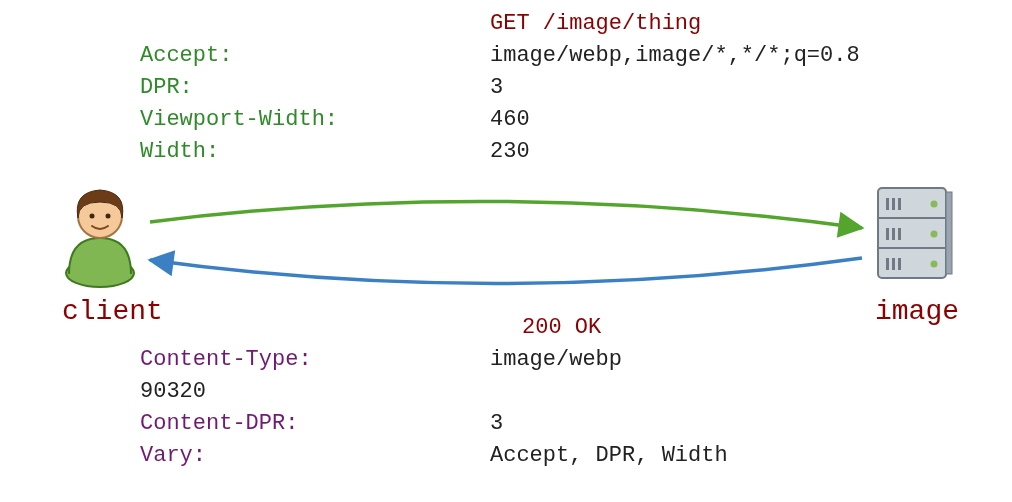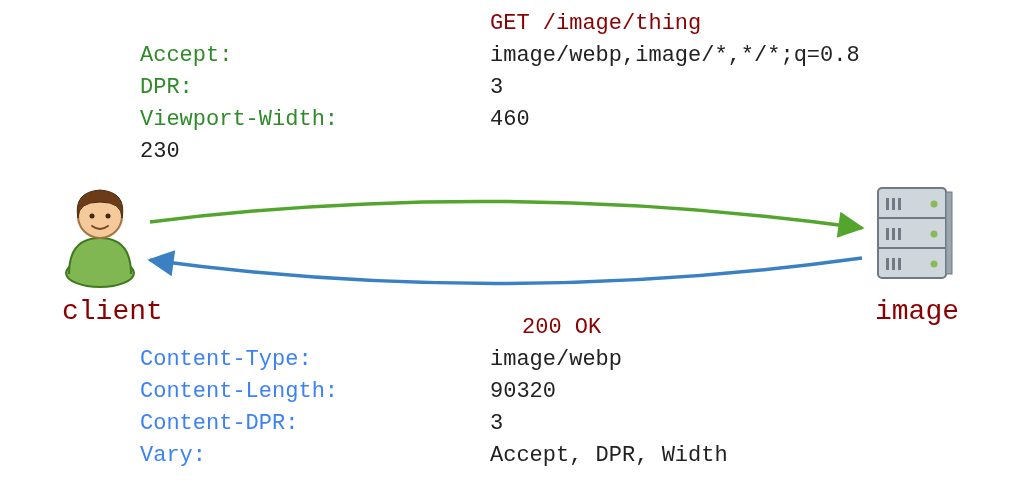--- a/index.html
+++ b/index.html
@@ -4,21 +4,21 @@
 <style>
   html,body{margin:0;padding:0;width:1012px;height:502px;background:#fff;font-family:"Menlo","Consolas","Liberation Mono",monospace;font-size:22px;line-height:1.45;color:#222;}
   .stage{position:relative;width:1012px;height:502px;}
   .kv-block{position:absolute;}
   .kv-row{display:flex;}
   .kv-key{width:340px;text-align:left;padding-right:10px;white-space:pre;}
   .kv-val{white-space:pre;}
   .req-line{color:#8b0000;font-weight:500;}
   .req-key {color:#2e8b28;font-weight:500;}
   .res-line{color:#8b0000;font-weight:500;margin-left:32px;}
-  .res-key {color:#3b82f6;font-weight:500;}
+  .res-key {color:#701a75;font-weight:500;}
   .label{position:absolute;color:#8b0000;font-size:28px;}
   .arrows{position:absolute;left:0;top:0;}
 </style>
 </head>
 <body>
 
 <div class="stage">
 
   <div class="kv-block" style="left:140px;top:8px;">
     <div class="kv-row">
@@ -31,35 +31,35 @@
       </div>
     <div class="kv-row">
         <div class="kv-key req-key">DPR:</div>
         <div class="kv-val">3</div>
       </div>
     <div class="kv-row">
         <div class="kv-key req-key">Viewport-Width:</div>
         <div class="kv-val">460</div>
       </div>
     <div class="kv-row">
+        <div class="kv-key req-key">Width:</div>
         <div class="kv-val">230</div>
       </div>
   </div>
 
   <div class="kv-block" style="left:140px;top:312px;">
     <div class="kv-row">
         <div class="kv-key"></div>
         <div class="kv-val res-line">200 OK</div>
       </div>
     <div class="kv-row">
         <div class="kv-key res-key">Content-Type:</div>
         <div class="kv-val">image/webp</div>
       </div>
     <div class="kv-row">
-        <div class="kv-key res-key">Content-Length:</div>
         <div class="kv-val">90320</div>
       </div>
     <div class="kv-row">
         <div class="kv-key res-key">Content-DPR:</div>
         <div class="kv-val">3</div>
       </div>
     <div class="kv-row">
         <div class="kv-key res-key">Vary:</div>
         <div class="kv-val">Accept, DPR, Width</div>
       </div>

